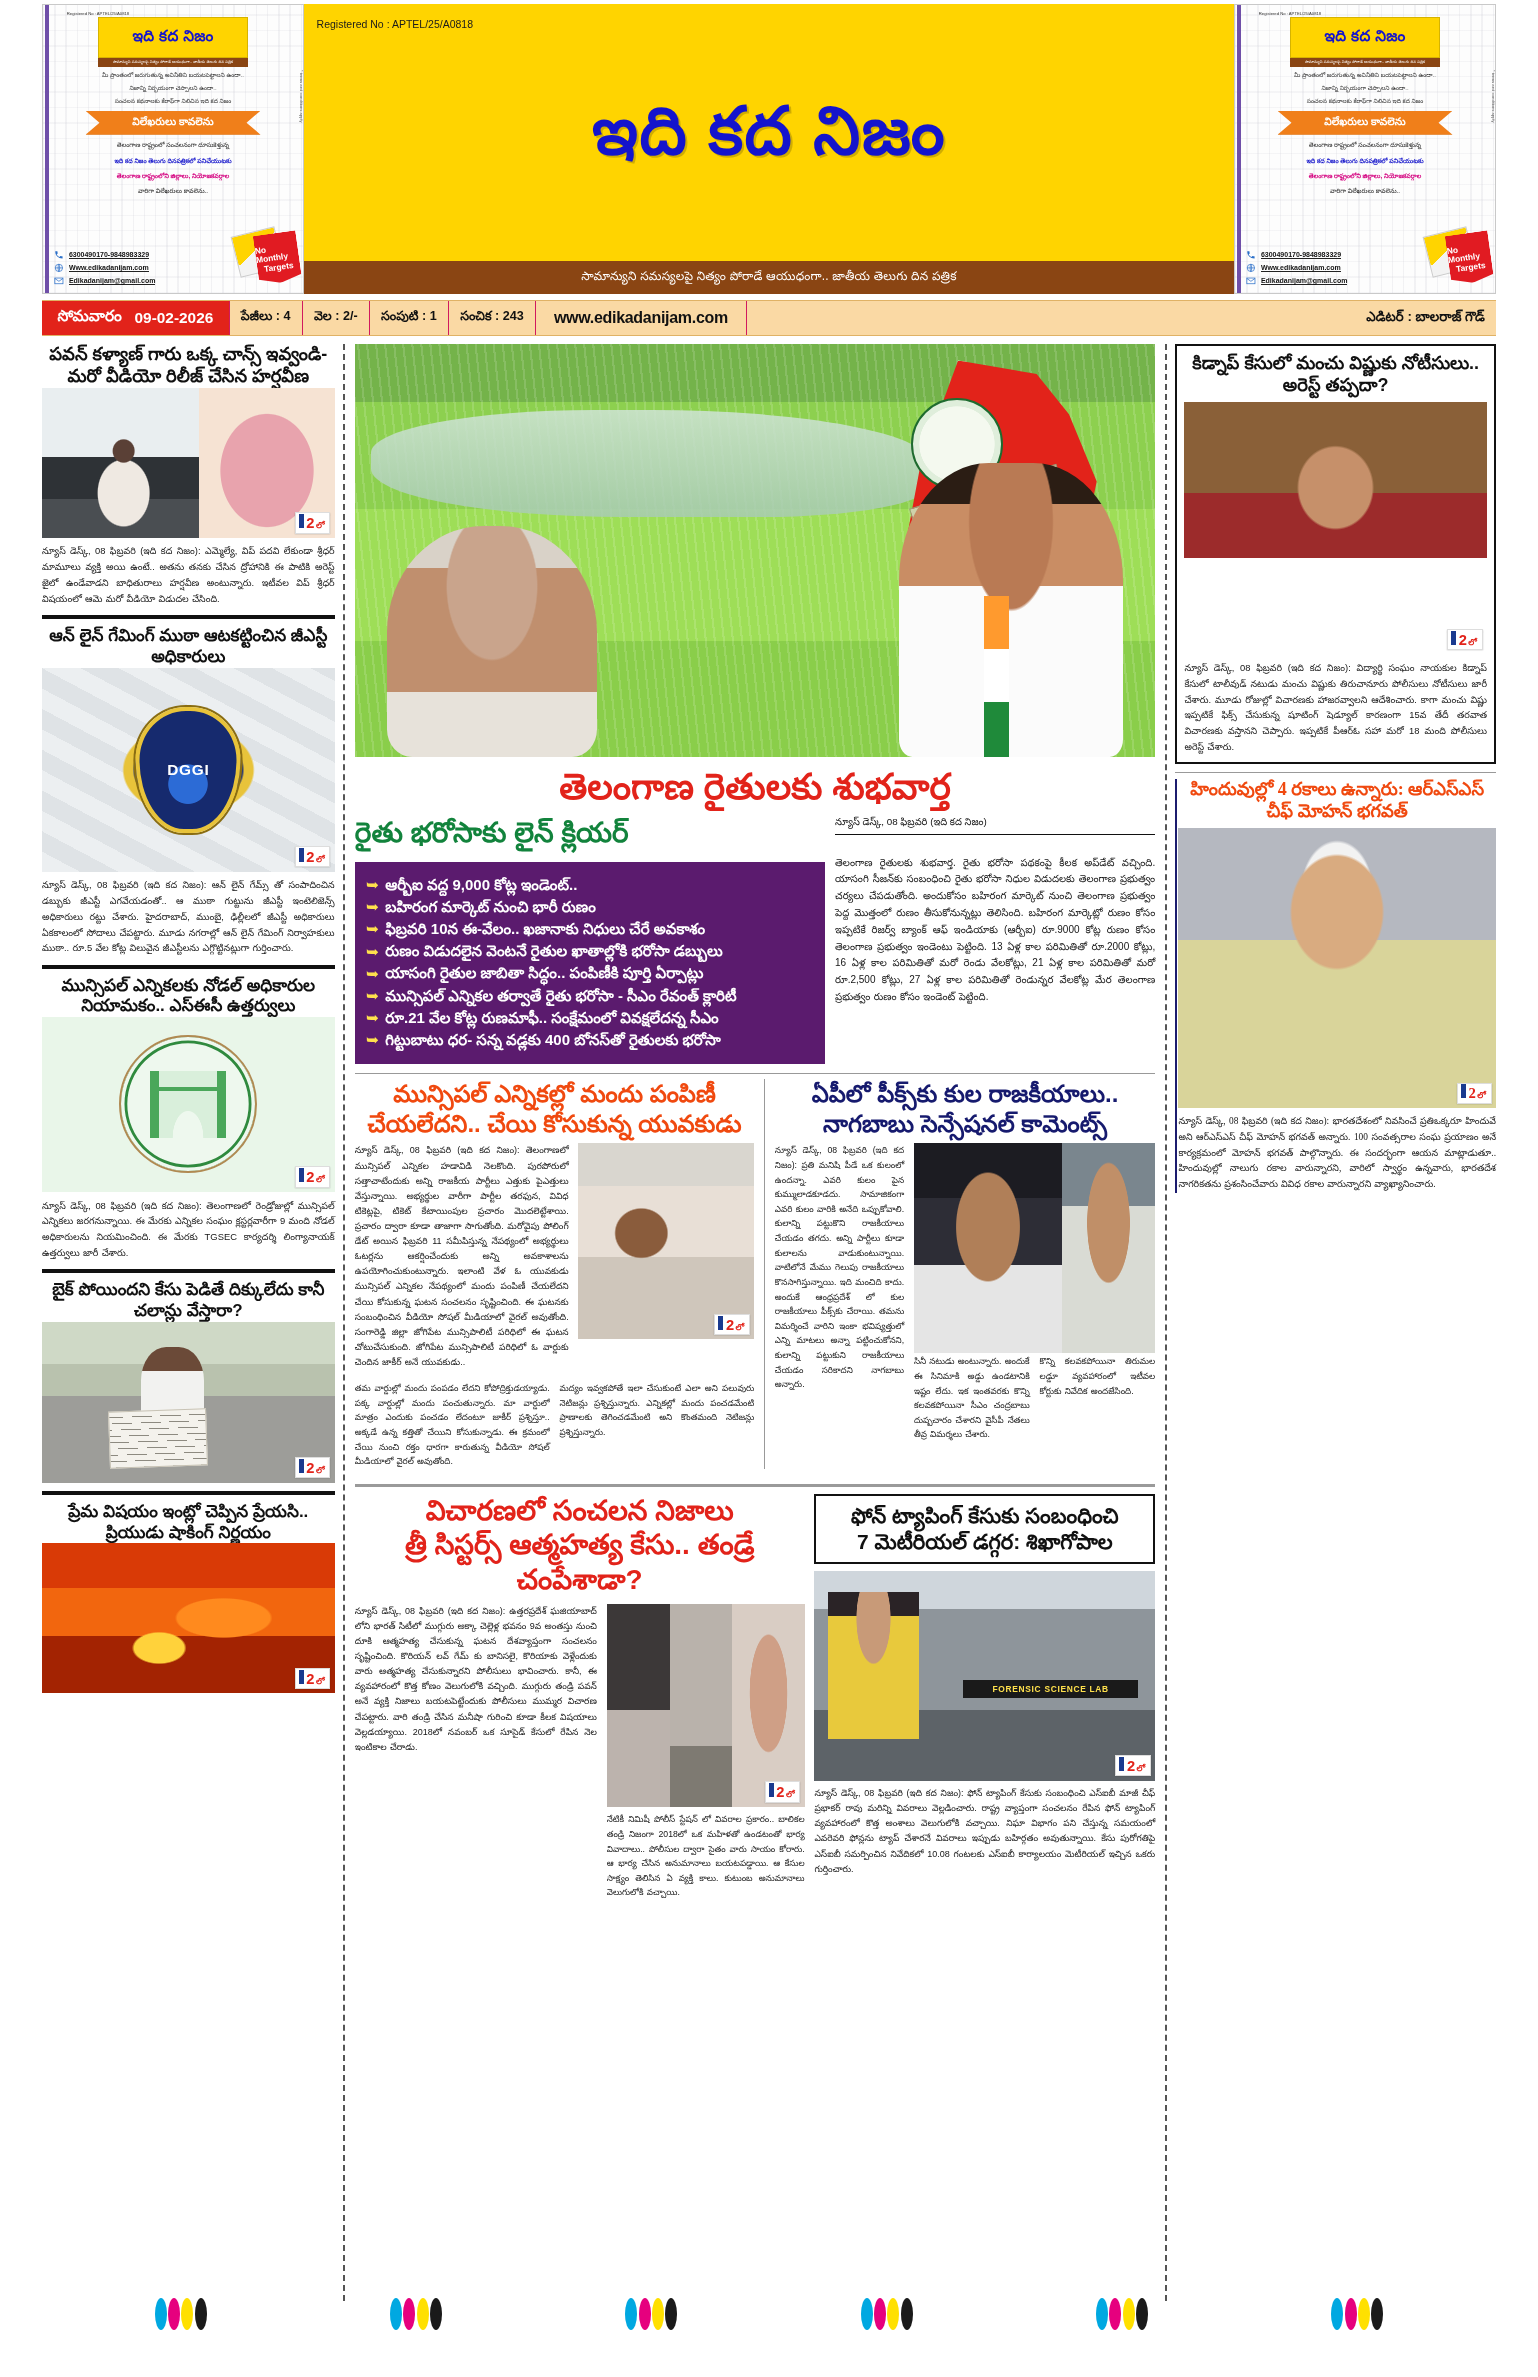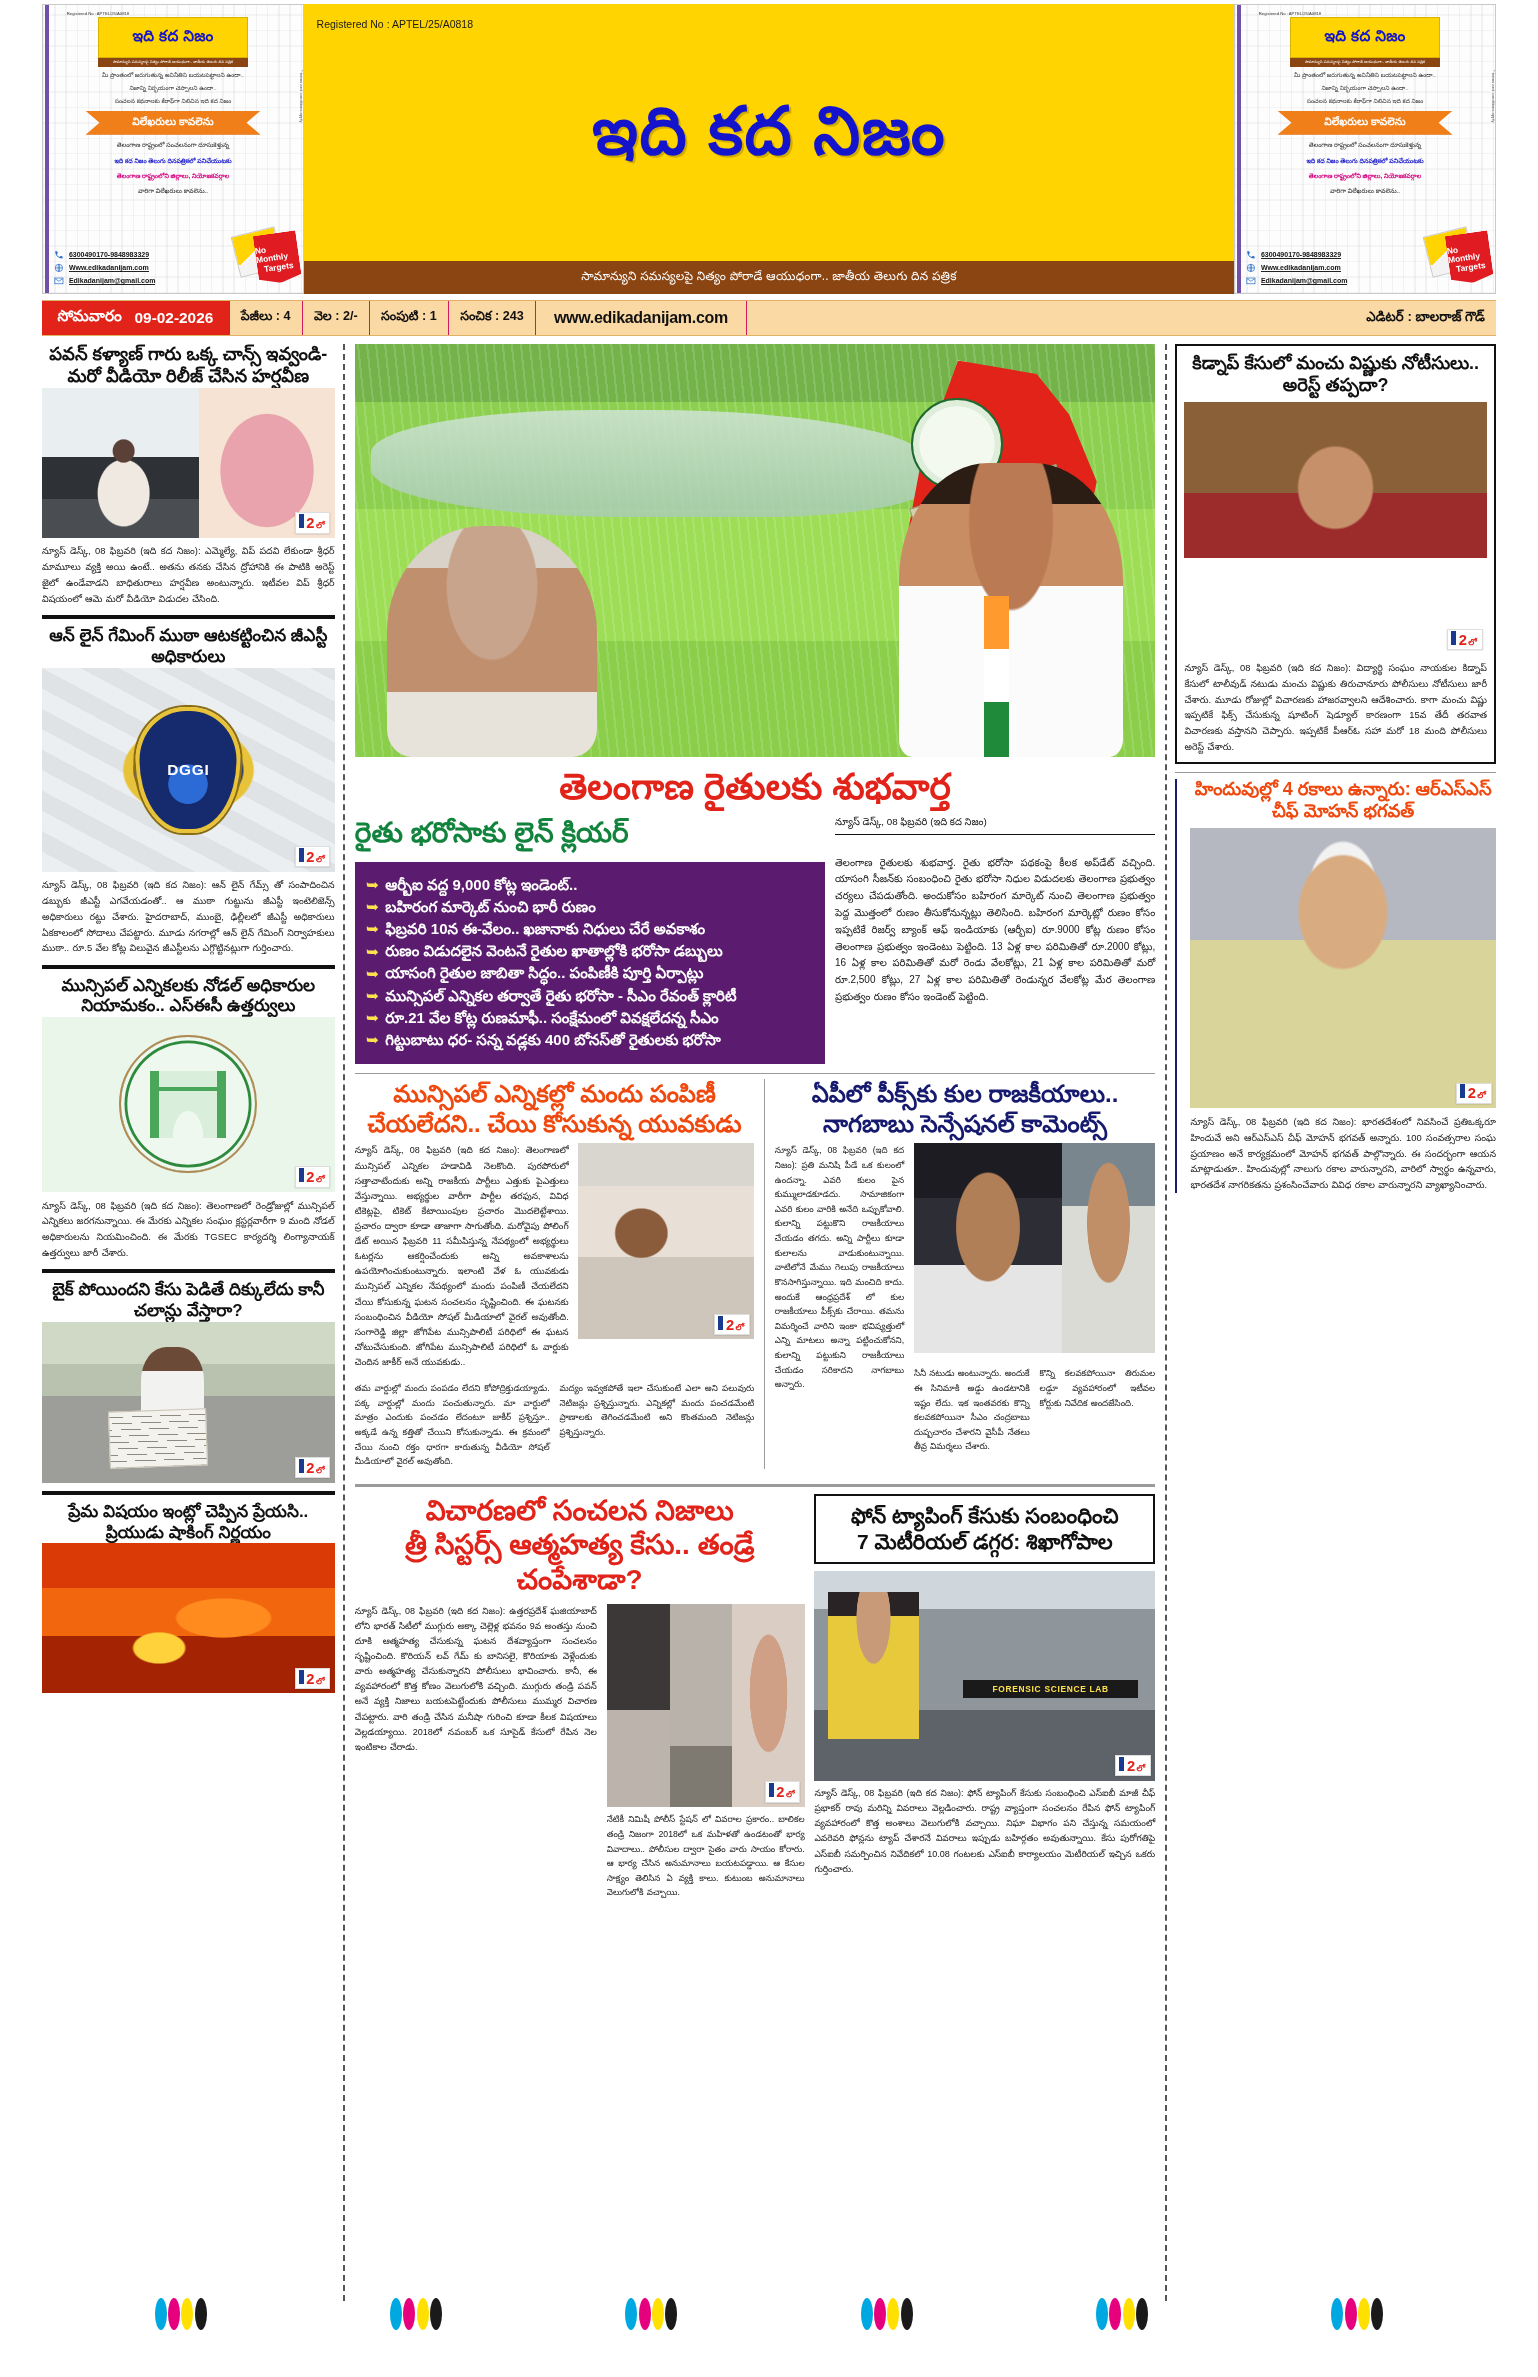--- a/index.html
+++ b/index.html
@@ -579,21 +579,21 @@
               <div class="body-txt" style="margin-top:0;font-size:8.7px;">
                 <span>న్యూస్ డెస్క్, 08 ఫిబ్రవరి (ఇది కద నిజం):</span>
                 <span>ప్రతి మనిషి పీడే ఒక కులంలో ఉందన్నా. ఎవరి కులం పైన కుమ్ములాడకూడదు. సామాజికంగా ఎవరి కులం వారికి అనేది ఒప్పుకోవాలి. కులాన్ని పట్టుకొని రాజకీయాలు చేయడం తగదు. అన్ని పార్టీలు కూడా కులాలను వాడుకుంటున్నాయి. వాటిలోనే మేము గెలుపు రాజకీయాలు కొనసాగిస్తున్నాయి. ఇది మంచిది కాదు. అందుకే ఆంధ్రప్రదేశ్ లో కుల రాజకీయాలు పీక్స్‌కు చేరాయి. తమను విమర్శించే వారిని ఇంకా భవిష్యత్తులో ఎన్ని మాటలు అన్నా పట్టించుకోనని, కులాన్ని పట్టుకుని రాజకీయాలు చేయడం సరికాదని నాగబాబు అన్నారు.</span>
               </div>
             </div>
             <div class="imgcol" style="flex:1;">
               <div class="photo ph-naga">
                 <div class="l"></div>
                 <div class="r"></div>
               </div>
-              <div class="two-up" style="margin-top:13px;">
+              <div class="two-up" style="margin-top:1px;">
                 <div class="body-txt" style="font-size:8.7px;margin-top:0;">సినీ నటుడు అంటున్నారు. అందుకే ఈ సినిమాకి అడ్డు ఉండటానికి ఇష్టం లేదు. ఇక ఇంతవరకు కొన్ని కలవకపోయినా సీఎం చంద్రబాబు దుష్పచారం చేశారని వైసీపీ నేతలు తీవ్ర విమర్శలు చేశారు.</div>
                 <div class="body-txt" style="font-size:8.7px;margin-top:0;">కొన్ని కలవకపోయినా తిరుమల లడ్డూ వ్యవహారంలో ఇటీవల కోర్టుకు నివేదిక అందజేసింది.</div>
               </div>
             </div>
           </div>
         </div>
       </div>
 
       <div class="hr-grey"></div>
 
@@ -658,21 +658,21 @@
             <span class="lo">లో</span>
           </div>
         </div>
         <div class="body-txt">
           న్యూస్ డెస్క్, 08 ఫిబ్రవరి (ఇది కద నిజం): విద్యార్థి సంఘం నాయకుల కిడ్నాప్ కేసులో టాలీవుడ్ నటుడు మంచు విష్ణుకు తిరుచానూరు పోలీసులు నోటీసులు జారీ చేశారు. మూడు రోజుల్లో విచారణకు హాజరవ్వాలని ఆదేశించారు. కాగా మంచు విష్ణు ఇప్పటికే ఫిక్స్ చేసుకున్న షూటింగ్ షెడ్యూల్ కారణంగా 15వ తేదీ తరవాత విచారణకు వస్తానని చెప్పారు. ఇప్పటికే పీఆర్ఓ సహా మరో 18 మంది పోలీసులు అరెస్ట్ చేశారు.
         </div>
       </div>
 
       <div class="hr-thin"></div>
 
-      <div class="story" style="border-left:2.1px solid #1c1c6e;padding-left:13px;">
+      <div class="story" style="border-left:2.1px solid #1c1c6e;padding-left:1px;font-family:Liberation Serif, serif;">
         <div class="hl org s26">హిందువుల్లో 4 రకాలు ఉన్నారు: ఆర్ఎస్ఎస్ చీఫ్ మోహన్ భగవత్</div>
         <div class="photo ph-bhagwat" style="margin-top:5.6px;">
           <div class="badge2">
             <i class="bar"></i>
             <span class="num">2</span>
             <span class="lo">లో</span>
           </div>
         </div>
         <div class="body-txt">
           న్యూస్ డెస్క్, 08 ఫిబ్రవరి (ఇది కద నిజం): భారతదేశంలో నివసించే ప్రతిఒక్కరూ హిందువే అని ఆర్ఎస్ఎస్ చీఫ్ మోహన్ భగవత్ అన్నారు. 100 సంవత్సరాల సంఘ ప్రయాణం అనే కార్యక్రమంలో మోహన్ భగవత్ పాల్గొన్నారు. ఈ సందర్భంగా ఆయన మాట్లాడుతూ.. హిందువుల్లో నాలుగు రకాల వారున్నారని, వారిలో స్వార్థం ఉన్నవారు, భారతదేశ నాగరికతను ప్రశంసించేవారు వివిధ రకాల వారున్నారని వ్యాఖ్యానించారు.

